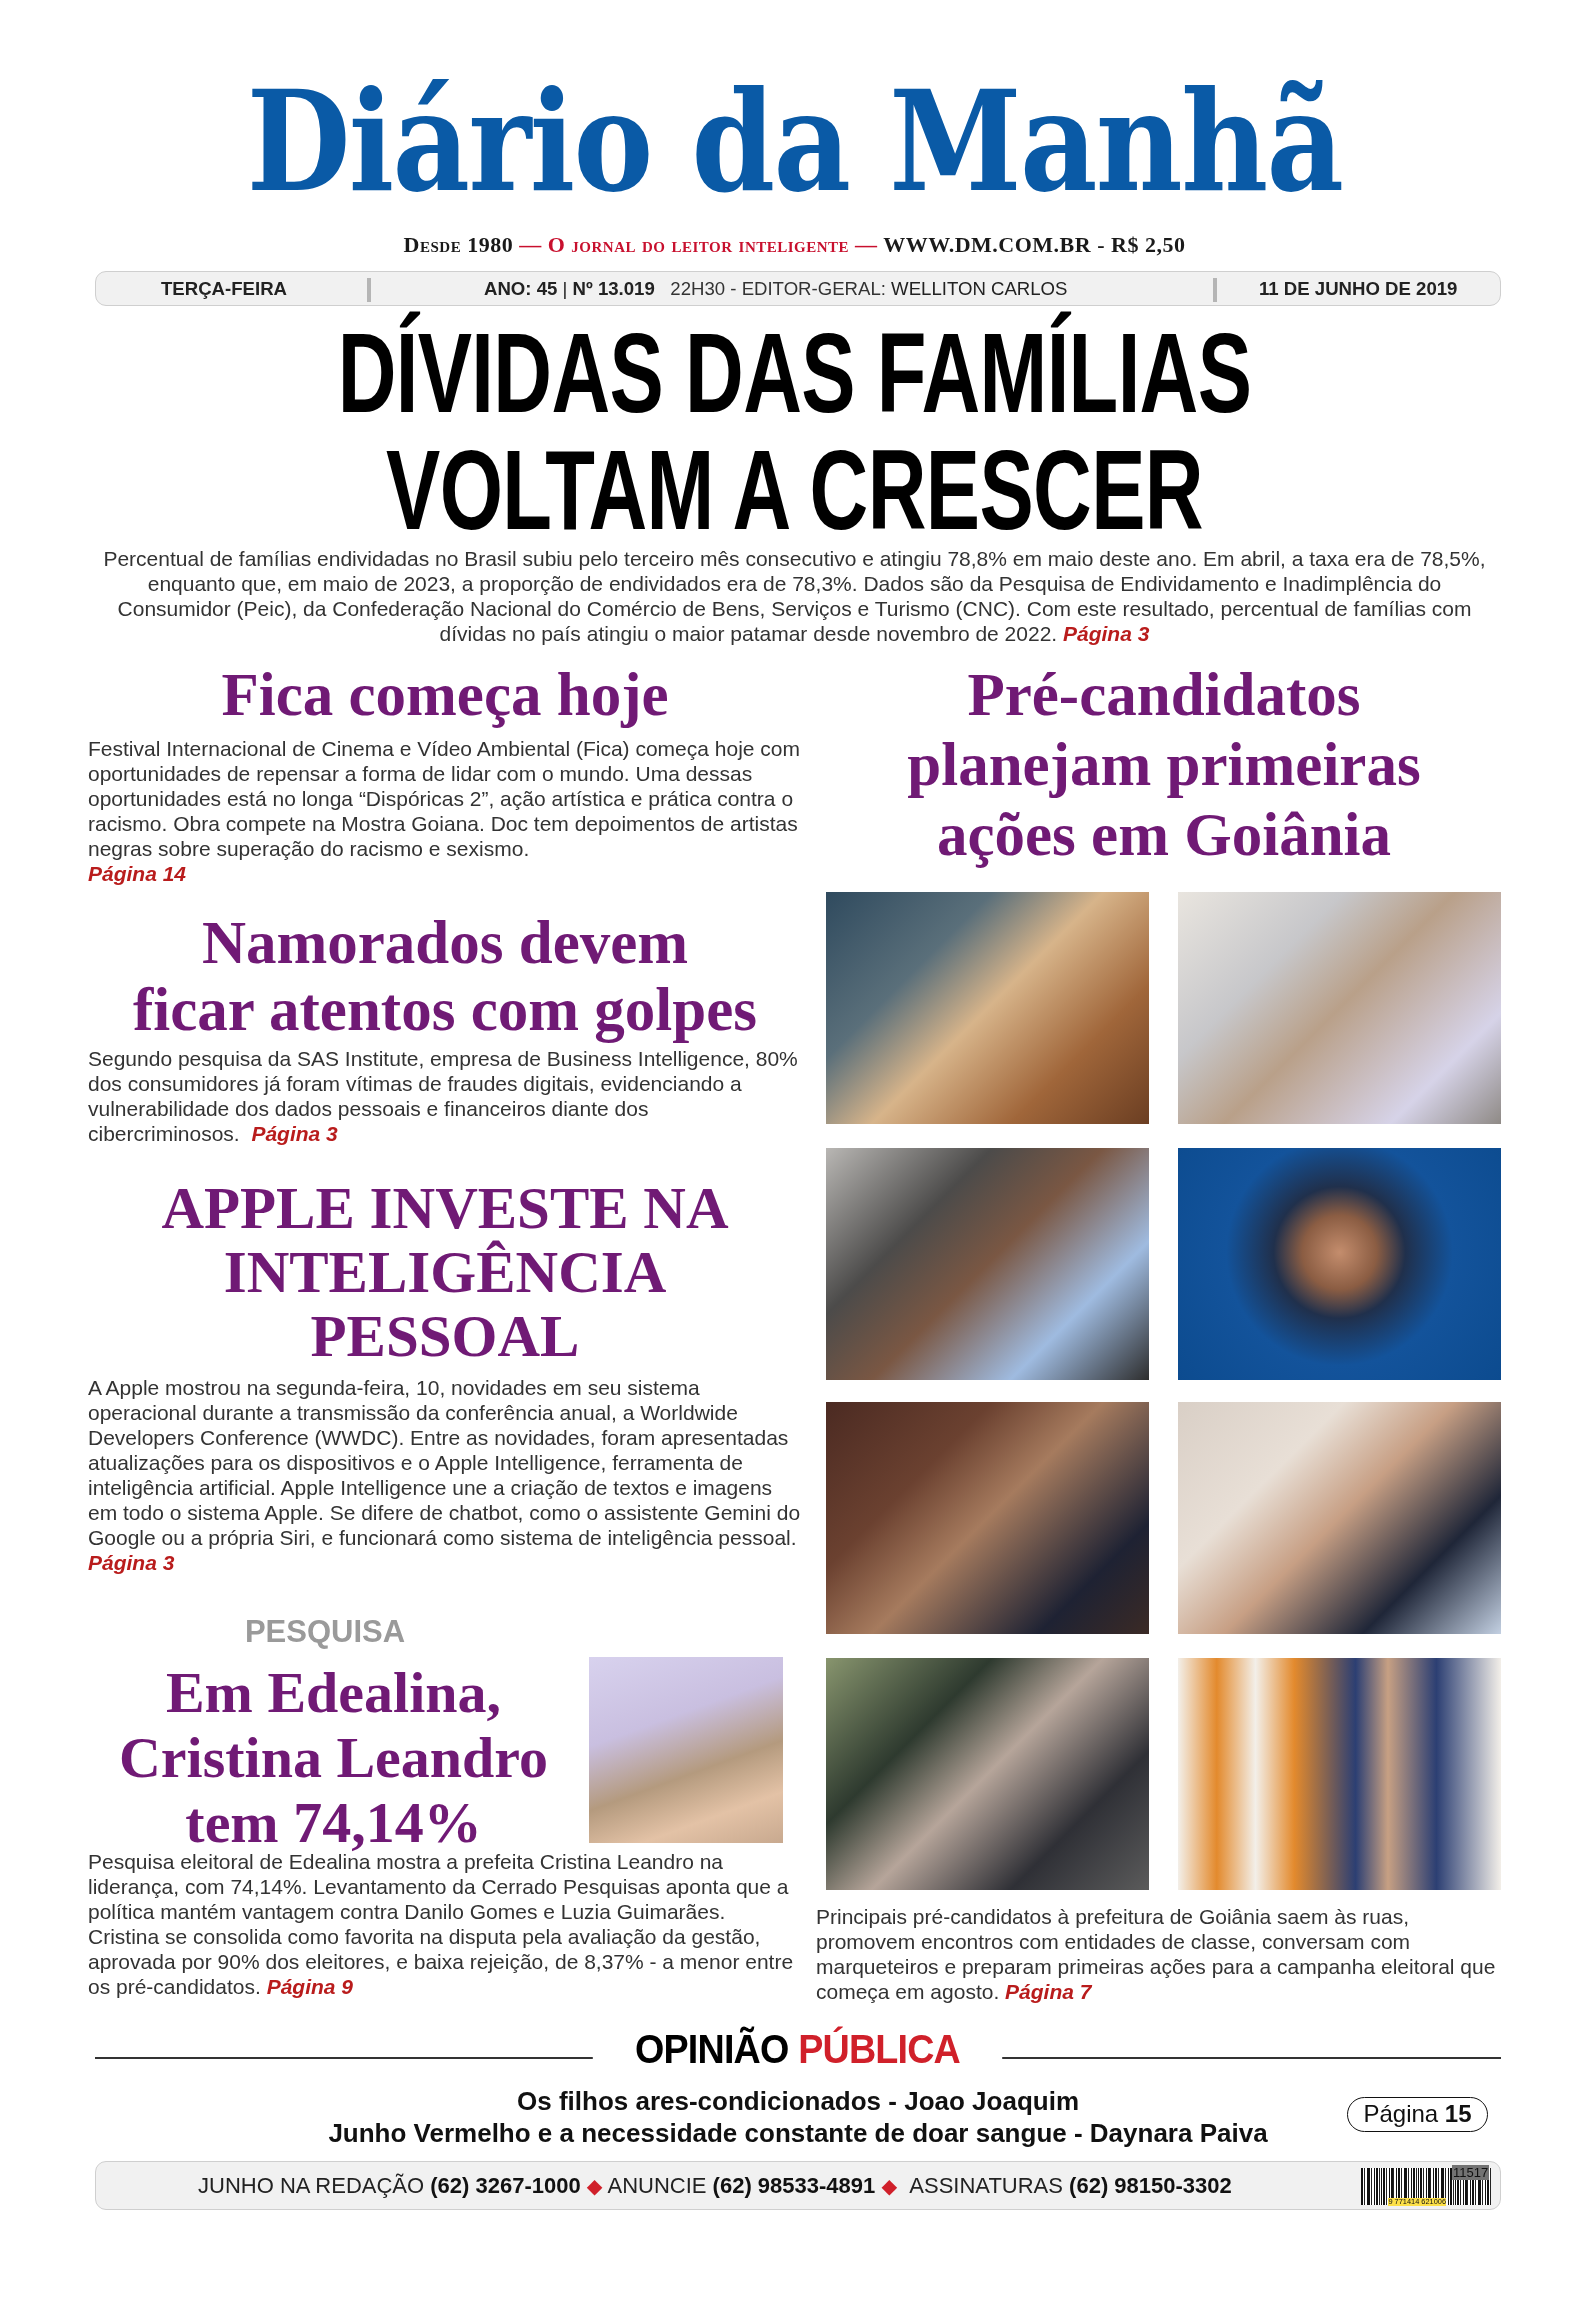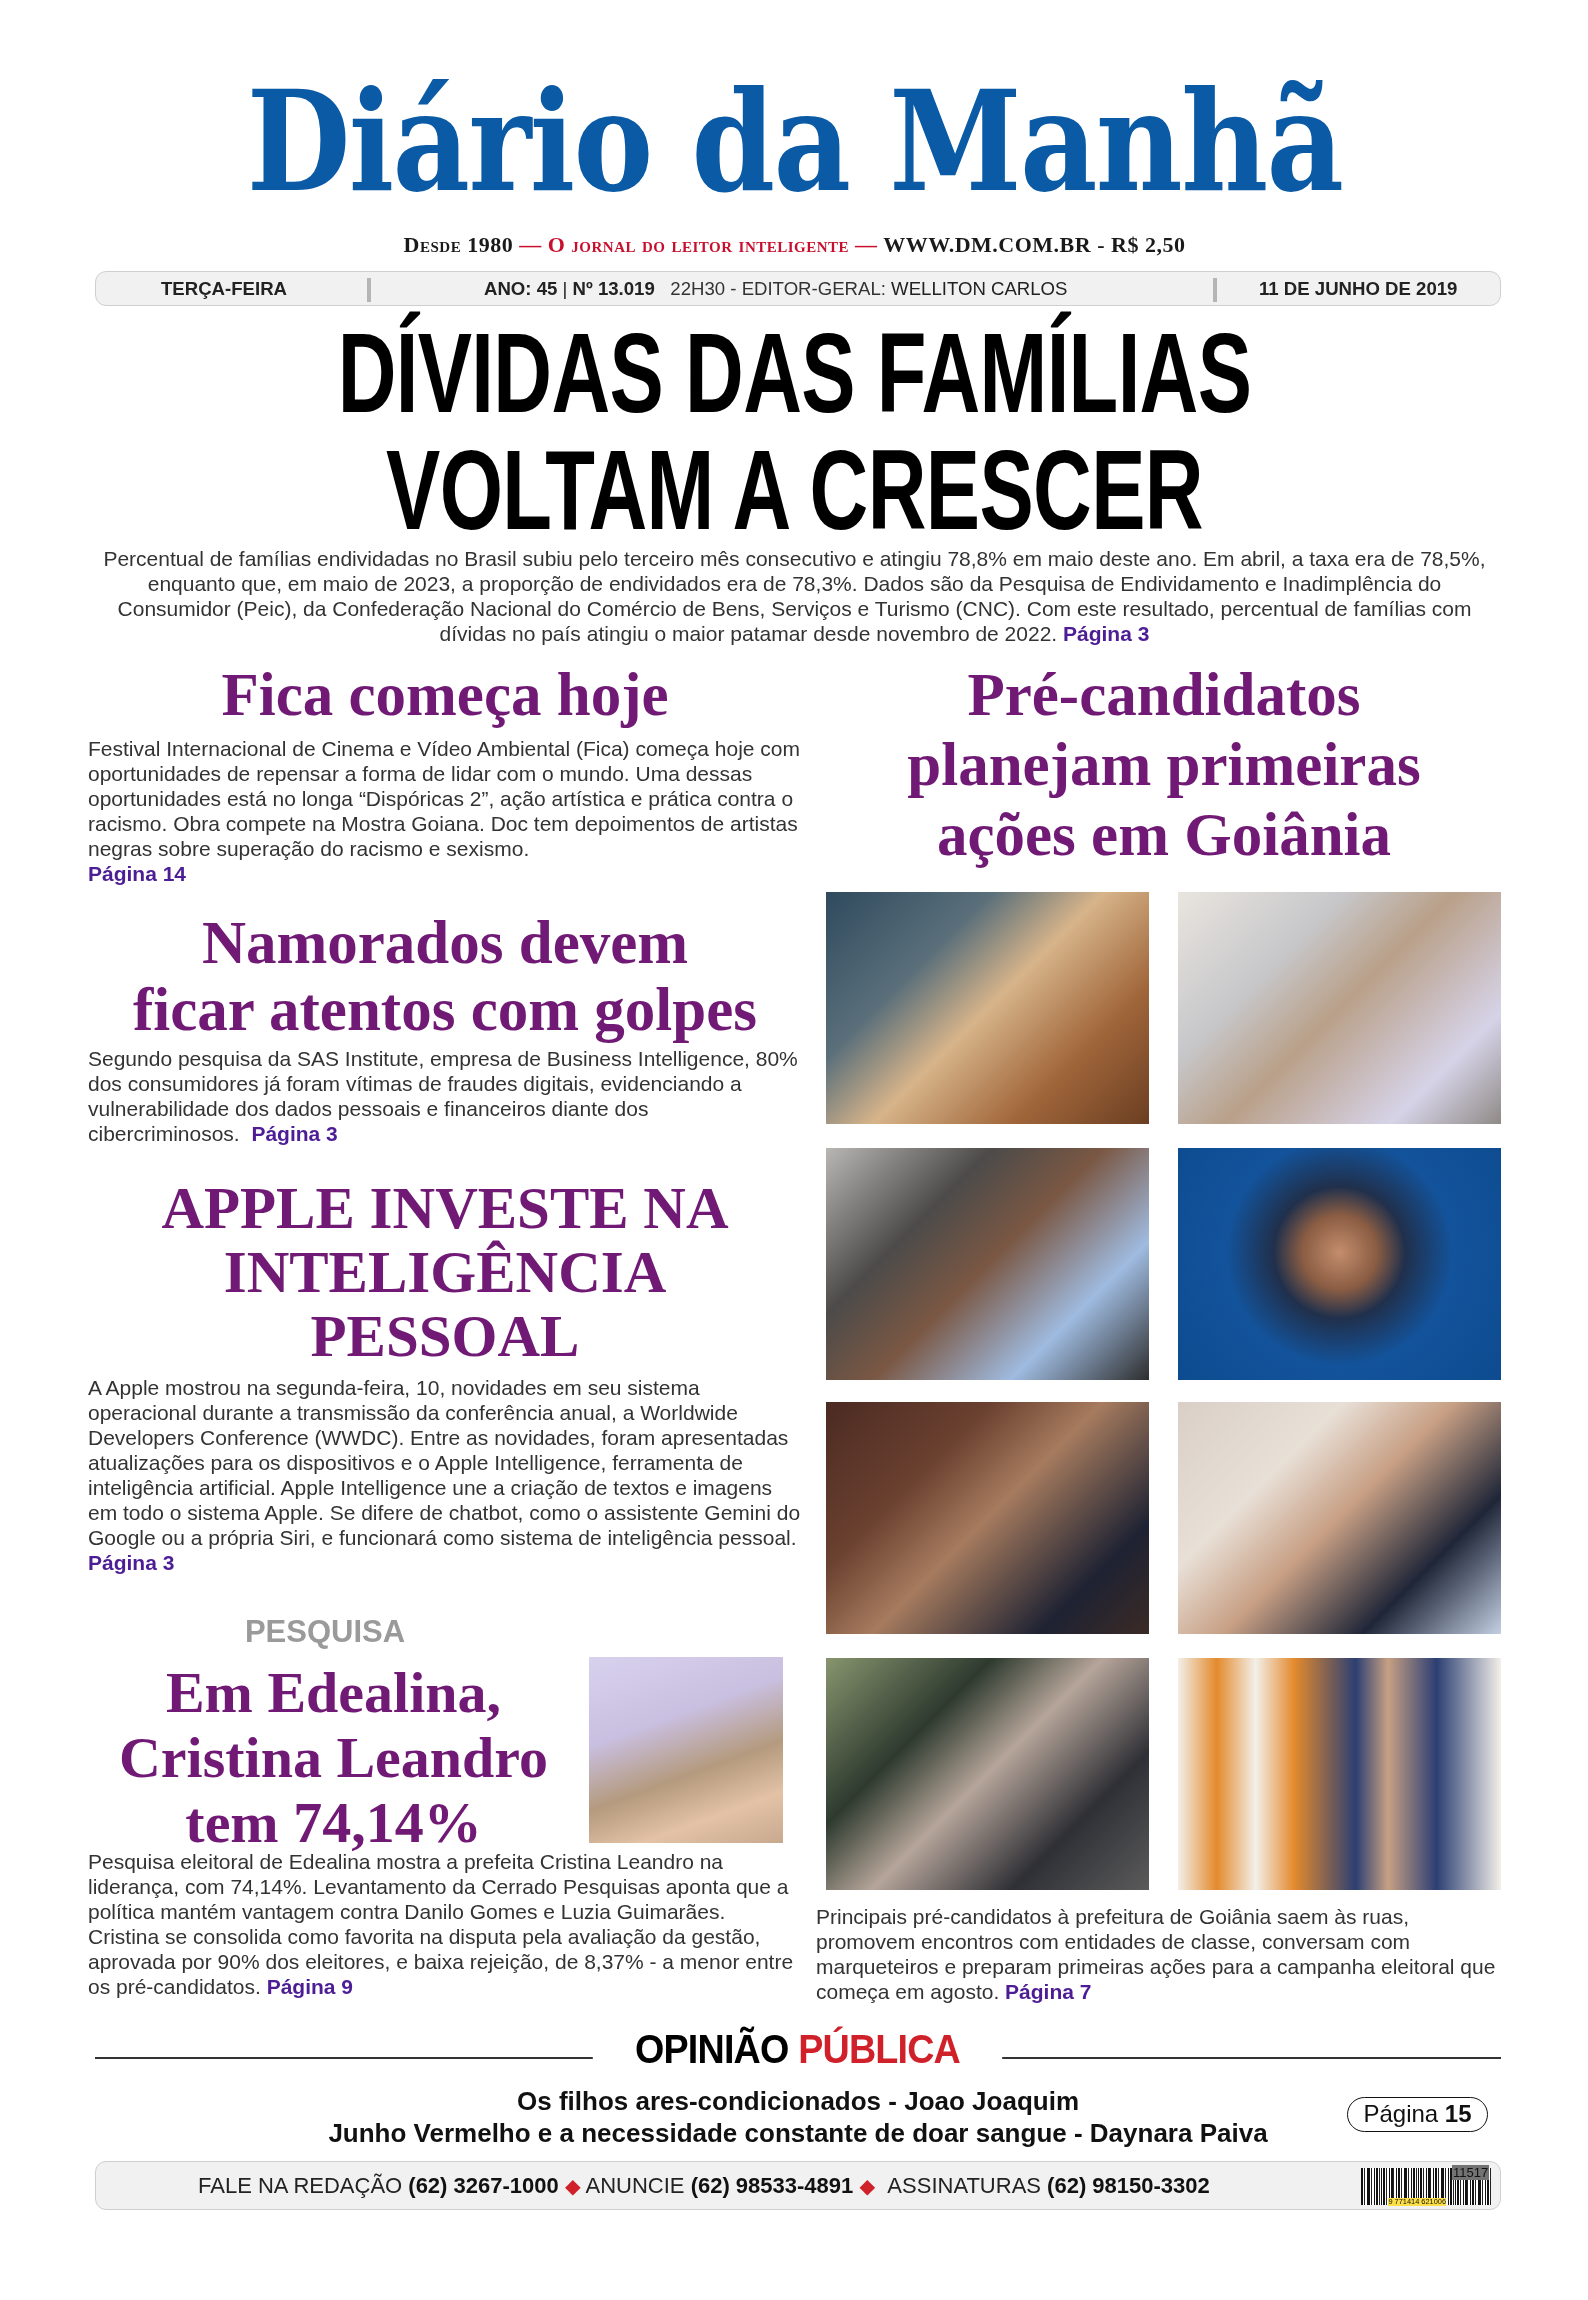--- a/index.html
+++ b/index.html
@@ -38,21 +38,21 @@
   .main-headline {
     left: 0; width: 1589px; top: 315px; text-align: center;
     font-family: "Liberation Sans", sans-serif; font-weight: 900;
     font-size: 113px; line-height: 117px; color: #000;
     transform: scaleX(0.72); transform-origin: center; letter-spacing: -0.9px;
   }
   .main-lede {
     left: 93px; width: 1403px; top: 546px; text-align: center;
     font-size: 21px; line-height: 25px; color: #333; font-weight: 300;
   }
-  .pg { font-weight: 900; color: #4c1d95; }
+  .pg { font-weight: 900; font-style: italic; color: #b91c1c; }
 
   
   .h-serif {
     font-family: "Liberation Serif", serif; font-weight: 700; color: #701a75; text-align: center;
   }
   .body-txt {
     font-size: 21px; line-height: 25px; color: #333; 
   }
 
   .fica-title { left: 88px; width: 714px; top: 660px; font-size: 61px; line-height: 70px; }
@@ -225,21 +225,21 @@
   <div>Os filhos ares-condicionados - Joao Joaquim</div>
   <div>Junho Vermelho e a necessidade constante de doar sangue - Daynara Paiva</div>
 </div>
 <div class="abs op-badge">
   <span>Página</span>
   <b>15</b>
 </div>
 
 <div class="abs footer">
   <div class="footer-contacts">
-    <span>FALE NA REDAÇÃO</span>
+    <span>JUNHO NA REDAÇÃO</span>
     <b>(62) 3267-1000</b>
     <span class="diamond">◆</span>
     <span>ANUNCIE</span>
     <b>(62) 98533-4891</b>
     <span class="diamond">◆</span>
     &nbsp;<span>ASSINATURAS</span>
     <b>(62) 98150-3302</b>
   </div>
   <div class="barcode"></div>
   <div class="barcode-issue">11517</div>

